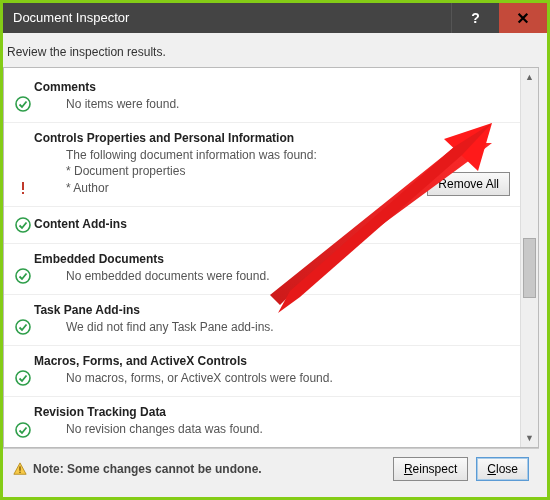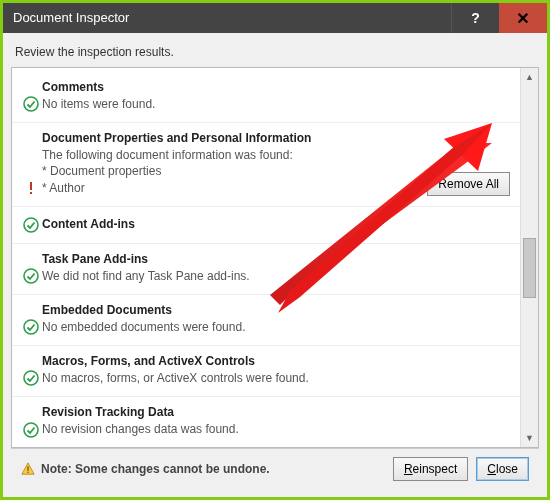--- a/index.html
+++ b/index.html
@@ -40,21 +40,21 @@
     align-items: center;
     justify-content: center;
     font-size: 14px;
     font-weight: bold;
   }
   .tbtn.help { background: #444; color:#fff; border-left:1px solid #555; }
   .tbtn.close { background: #c44a3a; color:#000; font-size:16px; }
   .body {
     flex: 1;
     background: #f0f0f0;
-    padding: 8px 8px 8px 8px;
+    padding: 8px 8px 8px 0;
     display: flex;
     flex-direction: column;
     overflow: hidden;
   }
   .instruction {
     color: #333;
     padding: 4px 4px 8px 4px;
   }
   .result-box {
     flex: 1;
@@ -86,20 +86,21 @@
     min-width: 0;
   }
   .item .heading {
     font-weight: bold;
     color: #222;
     margin-bottom: 2px;
   }
   .item .desc {
     color: #555;
     line-height: 1.35;
+    margin-left: 32px;
   }
   .item .action {
     flex-shrink:0;
     padding-left:8px;
   }
   .btn {
     background: linear-gradient(#f9f9f9,#e4e4e4);
     border: 1px solid #8a8a8a;
     padding: 4px 10px;
     font-size: 12px;
@@ -172,58 +173,58 @@
             </div>
           </div>
           <div class="item">
             <div class="icon">
               <svg class="check" viewBox="0 0 16 16">
                 <rect x="7" y="2" width="2" height="8" fill="#c0392b"></rect>
                 <rect x="7" y="12" width="2" height="2" fill="#c0392b"></rect>
               </svg>
             </div>
             <div class="content">
-              <div class="heading">Document Properties and Personal Information</div>
+              <div class="heading">Controls Properties and Personal Information</div>
               <div class="desc">The following document information was found:<br>* Document properties<br>* Author</div>
             </div>
             <div class="action"><button class="btn">Remove All</button></div>
           </div>
           <div class="item">
             <div class="icon">
               <svg class="check" viewBox="0 0 16 16">
                 <circle cx="8" cy="8" r="7" fill="none" stroke="#2e9e4a" stroke-width="1.6"></circle>
                 <polyline points="4.5,8.5 7,11 11.5,5.5" fill="none" stroke="#2e9e4a" stroke-width="1.8"></polyline>
               </svg>
             </div>
             <div class="content">
               <div class="heading">Content Add-ins</div>
+            </div>
+          </div>
+          <div class="item">
+            <div class="icon">
+              <svg class="check" viewBox="0 0 16 16">
+                <circle cx="8" cy="8" r="7" fill="none" stroke="#2e9e4a" stroke-width="1.6"></circle>
+                <polyline points="4.5,8.5 7,11 11.5,5.5" fill="none" stroke="#2e9e4a" stroke-width="1.8"></polyline>
+              </svg>
+            </div>
+            <div class="content">
+              <div class="heading">Embedded Documents</div>
+              <div class="desc">No embedded documents were found.</div>
             </div>
           </div>
           <div class="item">
             <div class="icon">
               <svg class="check" viewBox="0 0 16 16">
                 <circle cx="8" cy="8" r="7" fill="none" stroke="#2e9e4a" stroke-width="1.6"></circle>
                 <polyline points="4.5,8.5 7,11 11.5,5.5" fill="none" stroke="#2e9e4a" stroke-width="1.8"></polyline>
               </svg>
             </div>
             <div class="content">
               <div class="heading">Task Pane Add-ins</div>
               <div class="desc">We did not find any Task Pane add-ins.</div>
-            </div>
-          </div>
-          <div class="item">
-            <div class="icon">
-              <svg class="check" viewBox="0 0 16 16">
-                <circle cx="8" cy="8" r="7" fill="none" stroke="#2e9e4a" stroke-width="1.6"></circle>
-                <polyline points="4.5,8.5 7,11 11.5,5.5" fill="none" stroke="#2e9e4a" stroke-width="1.8"></polyline>
-              </svg>
-            </div>
-            <div class="content">
-              <div class="heading">Embedded Documents</div>
-              <div class="desc">No embedded documents were found.</div>
             </div>
           </div>
           <div class="item">
             <div class="icon">
               <svg class="check" viewBox="0 0 16 16">
                 <circle cx="8" cy="8" r="7" fill="none" stroke="#2e9e4a" stroke-width="1.6"></circle>
                 <polyline points="4.5,8.5 7,11 11.5,5.5" fill="none" stroke="#2e9e4a" stroke-width="1.8"></polyline>
               </svg>
             </div>
             <div class="content">

